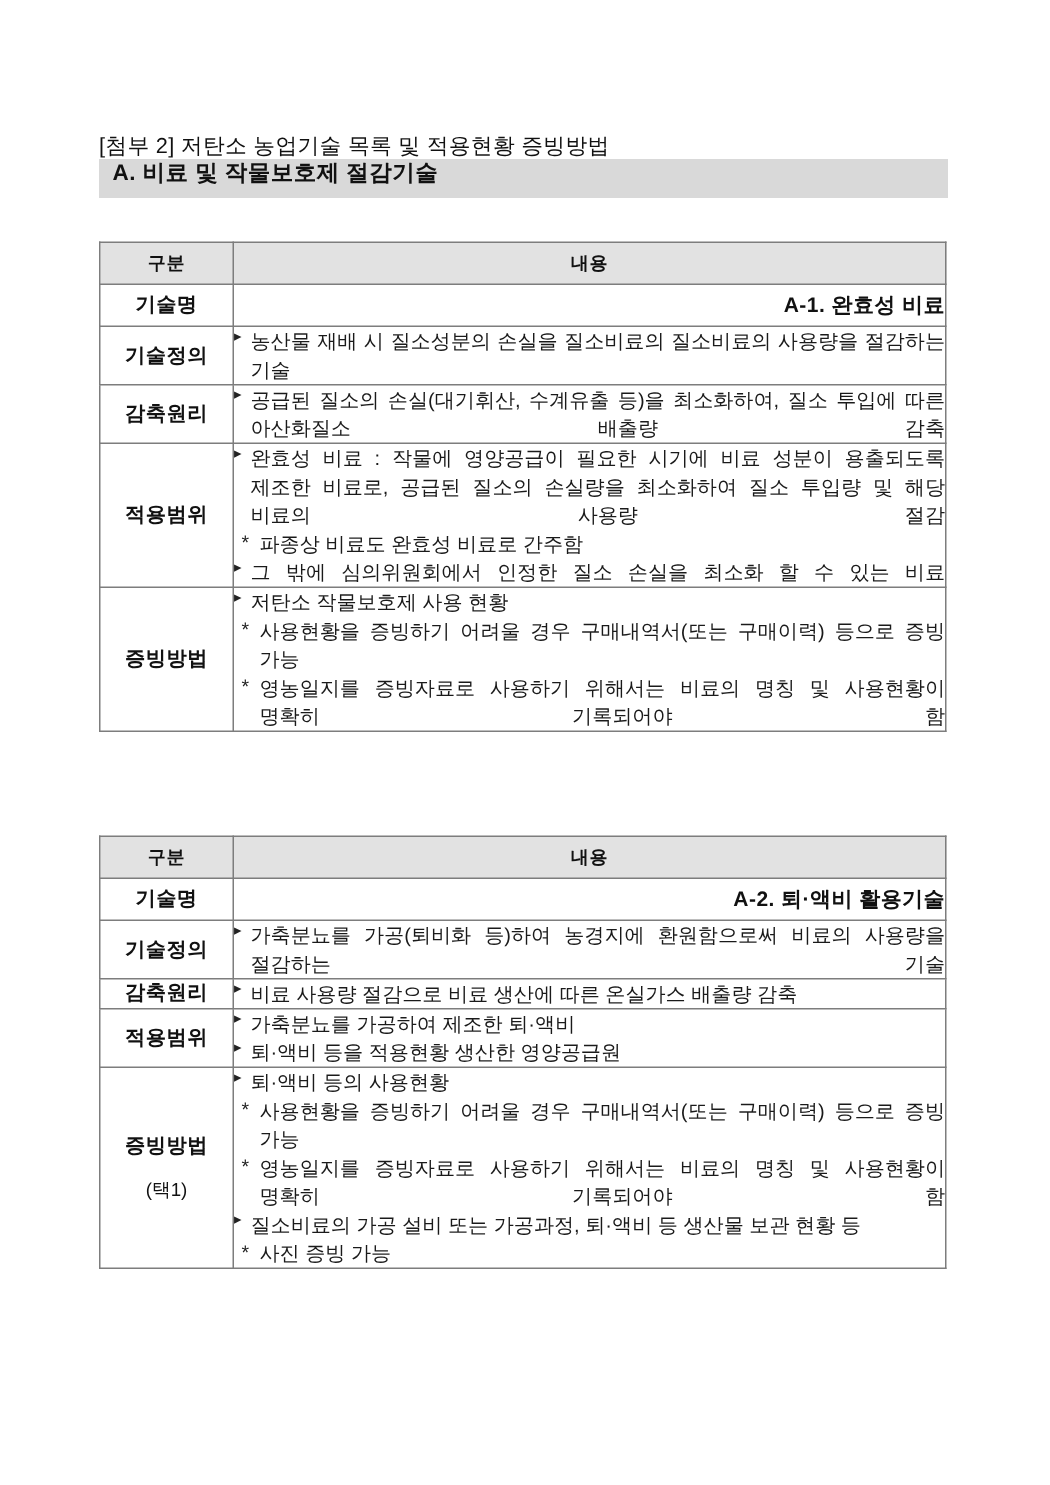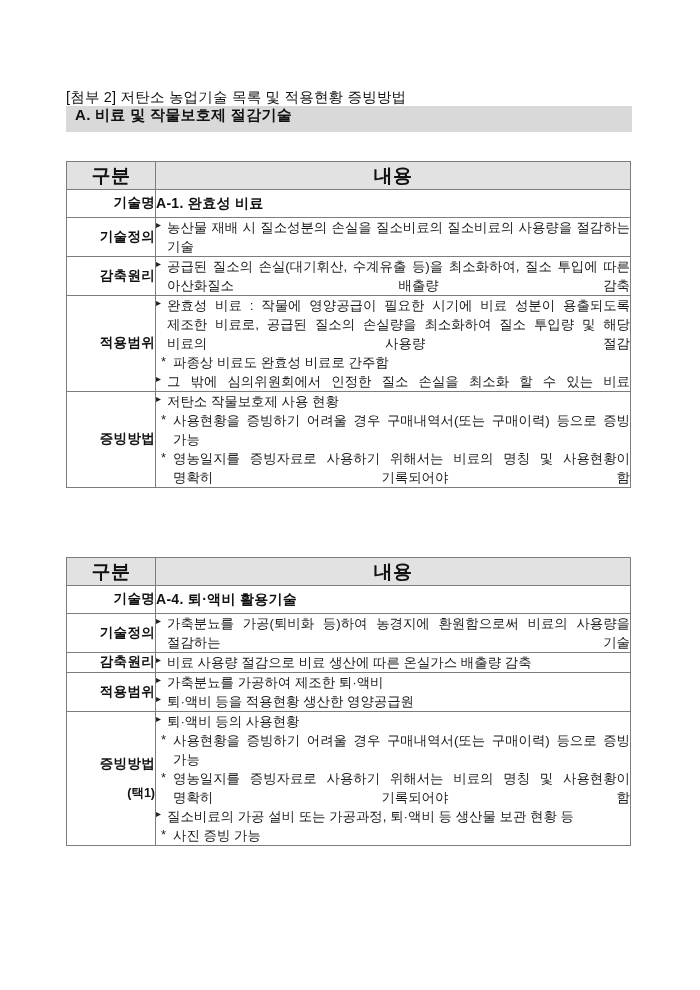--- a/index.html
+++ b/index.html
@@ -78,46 +78,46 @@
     vertical-align: middle;
     background: #ffffff;
   }
 
   .tbl col.c-label { width: 89px; }
   .tbl col.c-body  { width: 475px; }
 
   .hdr-cell {
     background: #e2e2e2 !important;
     text-align: center;
-    font-size: 19px;
+    font-size: 12px;
     font-weight: bold;
     color: #111111;
     height: 27px;
     letter-spacing: 0.5px;
   }
 
   .label-cell {
-    text-align: right;
+    text-align: center;
     font-size: 13.5px;
     font-weight: bold;
     color: #111111;
     letter-spacing: 0.3px;
     line-height: 1.25;
     padding: 4px 2px;
   }
   .label-sub {
     display: block;
     font-size: 12.5px;
-    font-weight: bold;
+    font-weight: normal;
     letter-spacing: 0;
     margin-top: 13px;
   }
 
   .title-cell {
-    text-align: left;
+    text-align: right;
     font-size: 14px;
     font-weight: bold;
     color: #111111;
     height: 27px;
     letter-spacing: 0.3px;
   }
 
   .body-cell {
     padding: 4px 8px 5px 7px;
     font-size: 13.4px;
@@ -255,21 +255,21 @@
         <col class="c-label">
         <col class="c-body">
       </colgroup>
     <tbody>
         <tr>
           <th class="hdr-cell">구분</th>
           <th class="hdr-cell">내용</th>
         </tr>
         <tr>
           <td class="label-cell">기술명</td>
-          <td class="title-cell">A-4. 퇴·액비 활용기술</td>
+          <td class="title-cell">A-2. 퇴·액비 활용기술</td>
         </tr>
         <tr>
           <td class="label-cell"><span>기술정의</span></td>
           <td class="body-cell">
             <ul class="items">
               <li class="item lvl-tri stretch">
                 <span class="mk">▸</span>
                 <span class="tx">가축분뇨를 가공(퇴비화 등)하여 농경지에 환원함으로써 비료의 사용량을 절감하는 기술</span>
               </li>
             </ul>

